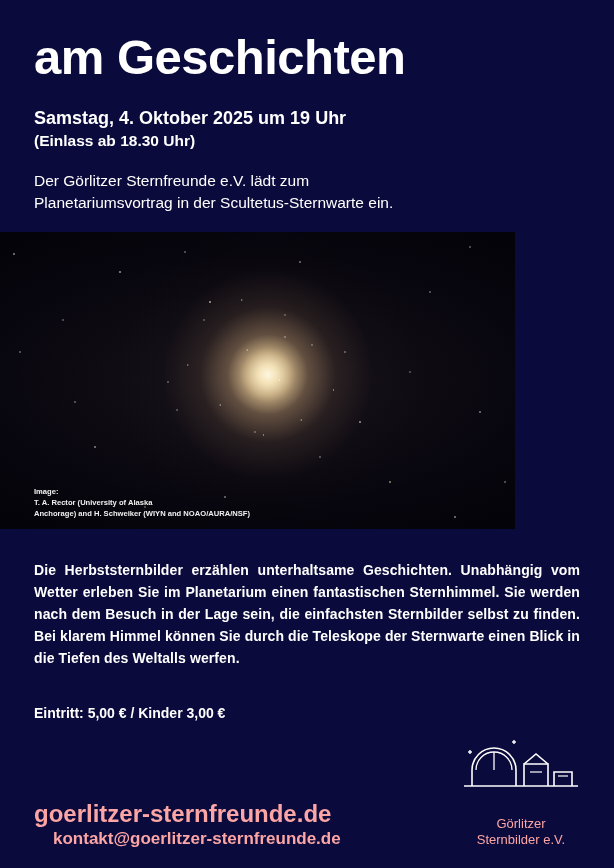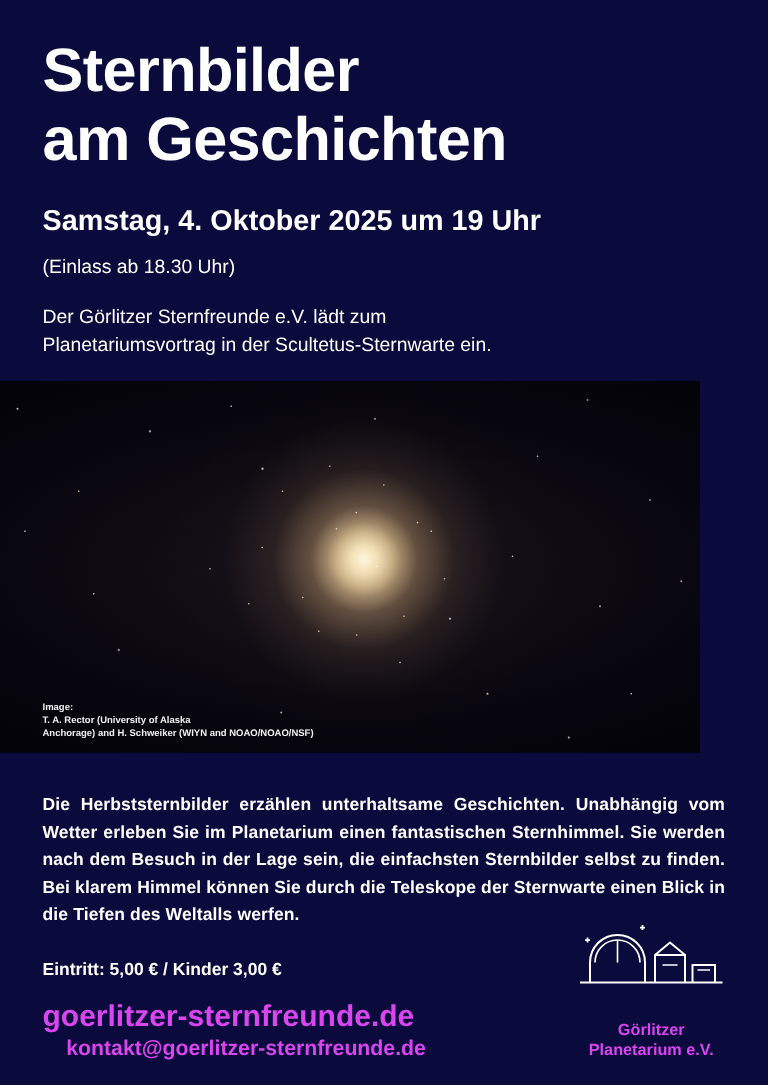--- a/index.html
+++ b/index.html
@@ -27,44 +27,45 @@
     font-size: 49px;
     font-weight: bold;
     line-height: 1.12;
     letter-spacing: -0.5px;
     margin: 0;
   }
   .title .line2 { display: block; }
 
   .datetime {
     margin-top: 24px;
-    font-size: 23px;
+    font-size: 18px;
     font-weight: bold;
     line-height: 1.1;
   }
   .admission {
-    margin-top: 16px;
+    margin-top: 3px;
     font-size: 15.5px;
-    font-weight: normal;
+    font-weight: bold;
   }
   .intro {
     margin-top: 20px;
     font-size: 15.5px;
     font-weight: normal;
     line-height: 1.45;
     margin-bottom: 17px;
   }
 
   
   .image-wrap {
     position: relative;
-    width: 560px;
+    width: 499px;
     height: 297px;
     background: #000008;
     overflow: hidden;
+    padding-left: 16px;
   }
   .cluster-bg {
     position: absolute;
     inset: 0;
     background:
       radial-gradient(circle at 52% 48%, rgba(255,248,225,0.98) 0%, rgba(255,236,190,0.92) 3%, rgba(252,219,160,0.72) 7%, rgba(206,166,120,0.42) 13%, rgba(120,92,70,0.22) 22%, rgba(40,30,28,0.08) 34%, rgba(0,0,6,0) 48%),
       radial-gradient(circle at 52% 48%, rgba(255,255,255,0.55) 0%, rgba(255,255,255,0.0) 9%),
       radial-gradient(ellipse 90% 70% at 50% 50%, rgba(28,22,30,0.85) 0%, rgba(8,6,14,0.9) 60%, rgba(2,2,8,1) 100%),
       #010108;
   }
@@ -143,87 +144,86 @@
     color: #ffffff;
   }
   .desc {
     font-size: 14px;
     font-weight: bold;
     line-height: 1.58;
     text-align: justify;
     letter-spacing: 0.1px;
   }
   .price {
-    margin-top: 24px;
+    margin-top: 36px;
     font-size: 14px;
     font-weight: bold;
   }
 
   
   .footer {
     position: absolute;
     left: 0;
     right: 0;
     bottom: 18px;
     padding: 0 34px;
     display: flex;
     align-items: flex-end;
     justify-content: space-between;
-    color: #d946ef;
+    color: #fca5a5;
   }
   .contact .website {
     font-size: 24px;
     font-weight: bold;
     line-height: 1.15;
   }
   .contact .email,
   .contact .phone {
     font-size: 17px;
     font-weight: bold;
     line-height: 1.3;
     margin-left: 19px;
   }
   .logo {
     text-align: center;
     padding-bottom: 2px;
   }
   .logo-name {
     font-size: 13px;
-    font-weight: bold;
+    font-weight: normal;
     line-height: 1.25;
     margin-top: 20px;
   }
   .logo svg { display: block; margin: 0 auto; }
 </style>
 </head>
 <body>
 
 <div class="poster">
 
   <div class="header">
     <h1 class="title">
-      <span>Sternbilder</span>
       <span class="line2">am Geschichten</span>
     </h1>
     <div class="datetime">Samstag, 4. Oktober 2025 um 19 Uhr</div>
     <div class="admission">(Einlass ab 18.30 Uhr)</div>
     <div class="intro">
       <div>Der Görlitzer Sternfreunde e.V. lädt zum</div>
       <div>Planetariumsvortrag in der Scultetus-Sternwarte ein.</div>
     </div>
   </div>
 
   <div class="image-wrap">
     <div class="cluster-bg"></div>
     <div class="stars"></div>
     <div class="cluster-grain"></div>
     <div class="credit">
       <div>Image:</div>
       <div>T. A. Rector (University of Alaska</div>
-      <div>Anchorage) and H. Schweiker (WIYN and NOAO/NOAO/NSF)</div>
+      <div>Anchorage) and H. Schweiker (WIYN and NOAO/AURA/NSF)</div>
     </div>
   </div>
 
   <div class="body">
     <p class="desc">Die Herbststernbilder erzählen unterhaltsame Geschichten. Unabhängig vom Wetter erleben Sie im Planetarium einen fantastischen Sternhimmel. Sie werden nach dem Besuch in der Lage sein, die einfachsten Sternbilder selbst zu finden. Bei klarem Himmel können Sie durch die Teleskope der Sternwarte einen Blick in die Tiefen des Weltalls werfen.</p>
     <div class="price">Eintritt: 5,00 € / Kinder 3,00 €</div>
   </div>
 
   <div class="footer">
     <div class="contact">
@@ -241,18 +241,18 @@
         <path d="M14 30 A18 18 0 0 1 50 30" fill="none" stroke="#fff" stroke-width="1.3"></path>
         <path d="M32 12 L32 30" stroke="#fff" stroke-width="1.3"></path>
         <path d="M62 46 L62 24 L86 24 L86 46" fill="none" stroke="#fff" stroke-width="1.6"></path>
         <path d="M62 24 L74 14 L86 24" fill="none" stroke="#fff" stroke-width="1.6"></path>
         <path d="M92 46 L92 32 L110 32 L110 46" fill="none" stroke="#fff" stroke-width="1.6"></path>
         <path d="M96 36 L106 36" stroke="#fff" stroke-width="1.2"></path>
         <path d="M68 32 L80 32" stroke="#fff" stroke-width="1.2"></path>
       </svg>
       <div class="logo-name">
         <div>Görlitzer</div>
-        <div>Planetarium e.V.</div>
+        <div>Sternbilder e.V.</div>
       </div>
     </div>
   </div>
 
 </div>
 
 </body></html>

